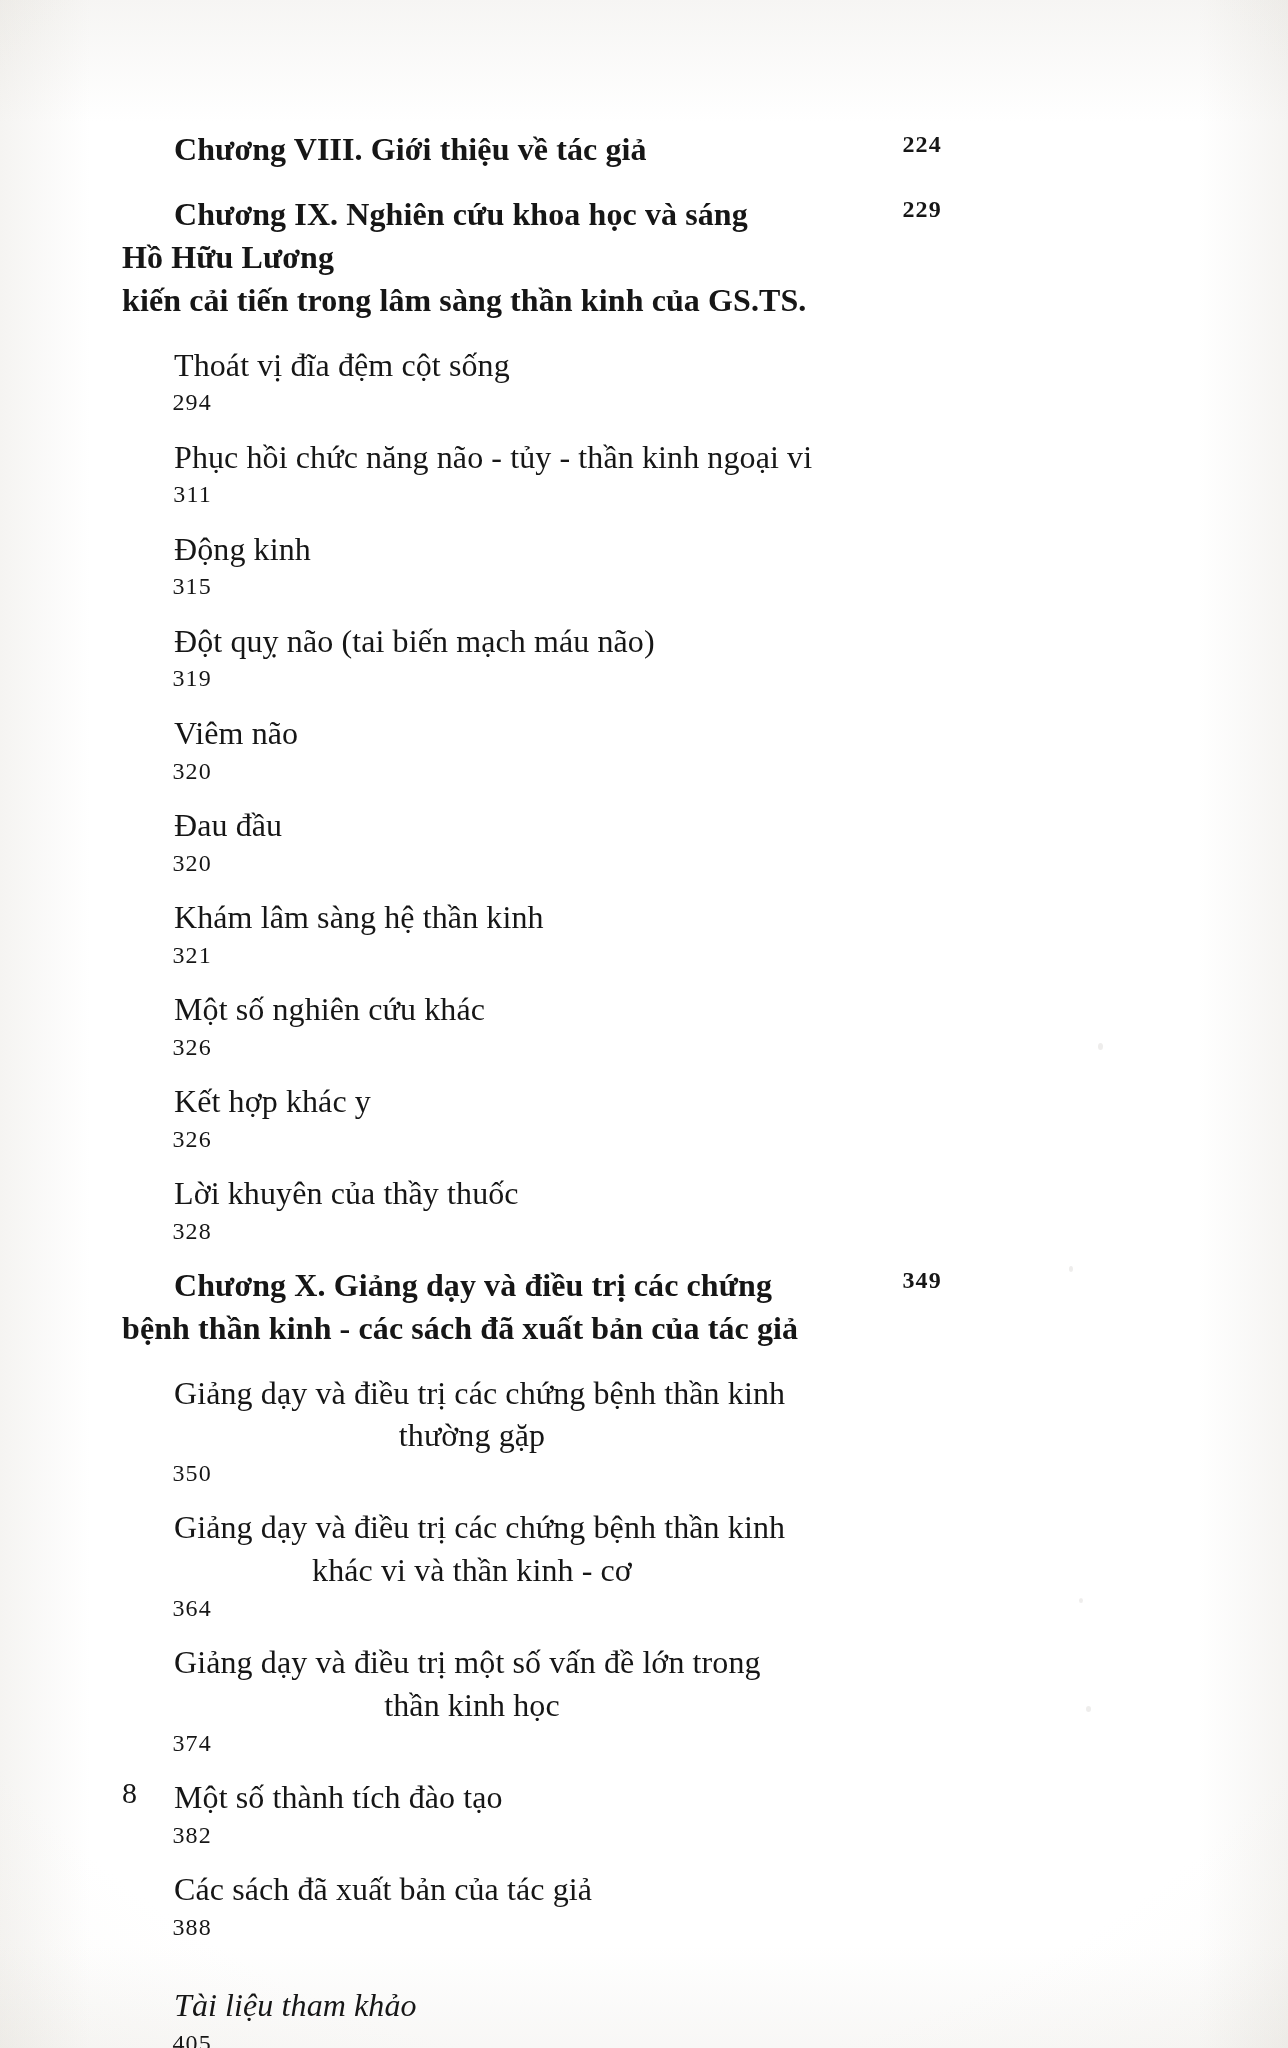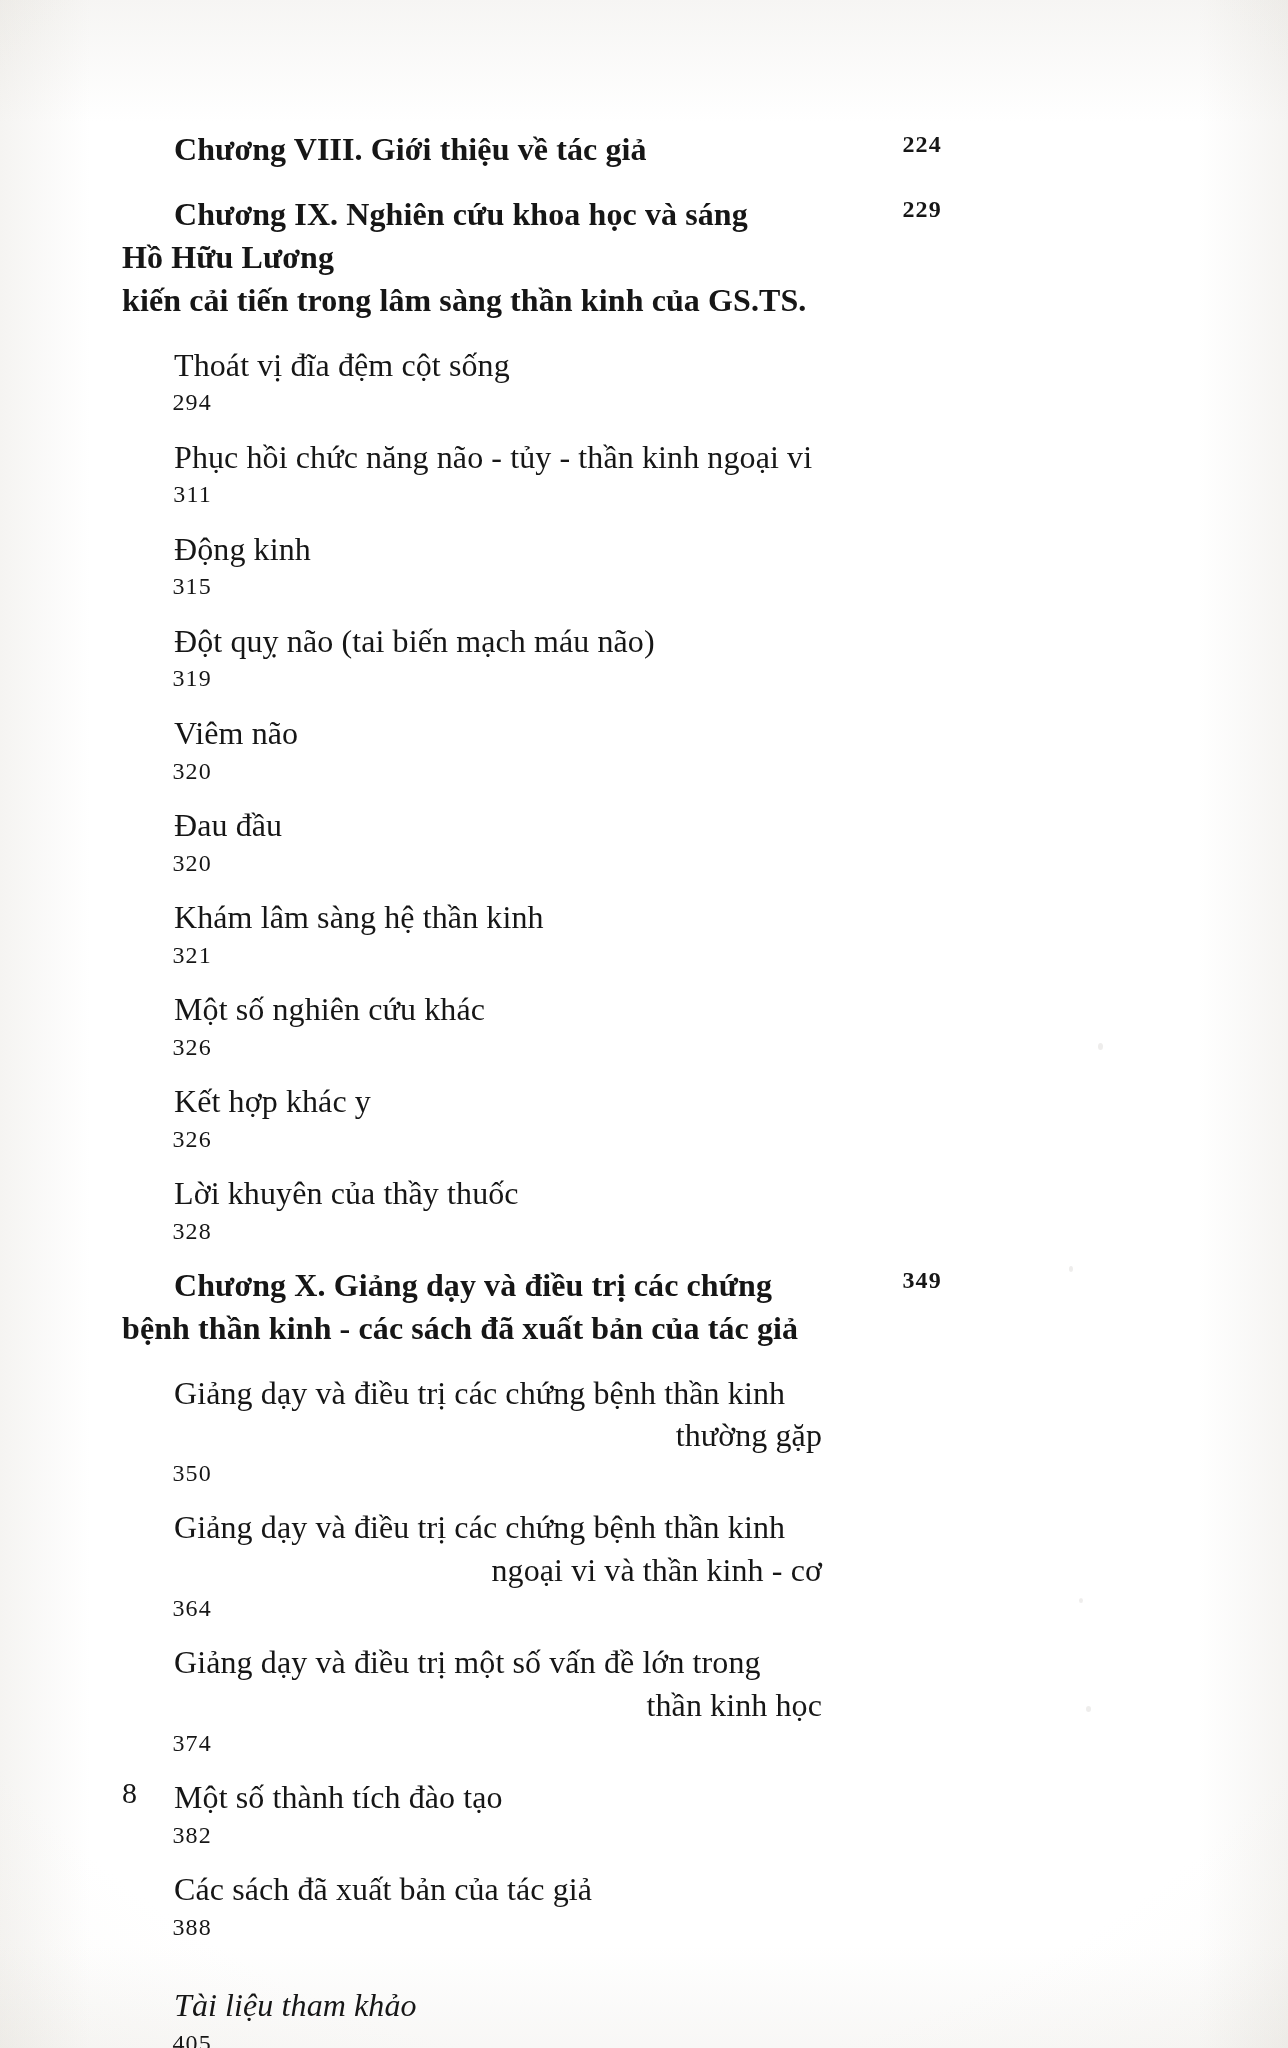--- a/index.html
+++ b/index.html
@@ -92,21 +92,21 @@
   
   .wrap .entry-text {
     width: 700px;
     max-width: 700px;
     text-align: justify;
     text-justify: inter-word;
   }
   .wrap .entry-text .lastline {
     display: block;
     text-indent: 0;
-    text-align: right;
+    text-align: center;
   }
 
   .italicline .entry-text { font-style: italic; margin-top: 24px; }
 
   
   .gap-lg { margin-bottom: 22px; }
   .gap-md { margin-bottom: 17px; flex-direction: column; }
 
   
   .folio {
@@ -196,21 +196,21 @@
     <div class="entry-text"><span>Chương X. Giảng dạy và điều trị các chứng</span><span class="lastline">bệnh thần kinh - các sách đã xuất bản của tác giả</span></div>
     <div class="entry-page">349</div>
   </div>
 
   <div class="entry wrap gap-md">
     <div class="entry-text"><span>Giảng dạy và điều trị các chứng  bệnh  thần  kinh</span><span class="lastline">thường gặp</span></div>
     <div class="entry-page">350</div>
   </div>
 
   <div class="entry wrap gap-md">
-    <div class="entry-text"><span>Giảng dạy và điều trị các chứng bệnh thần kinh</span><span class="lastline">ngoại vi và thần kinh - cơ</span></div>
+    <div class="entry-text"><span>Giảng dạy và điều trị các chứng bệnh thần kinh</span><span class="lastline">khác vi và thần kinh - cơ</span></div>
     <div class="entry-page">364</div>
   </div>
 
   <div class="entry wrap gap-md">
     <div class="entry-text"><span>Giảng dạy và điều trị một số vấn đề lớn trong</span><span class="lastline">thần kinh học</span></div>
     <div class="entry-page">374</div>
   </div>
 
   <div class="entry simple gap-md">
     <div class="entry-text">Một số thành tích đào tạo</div>

